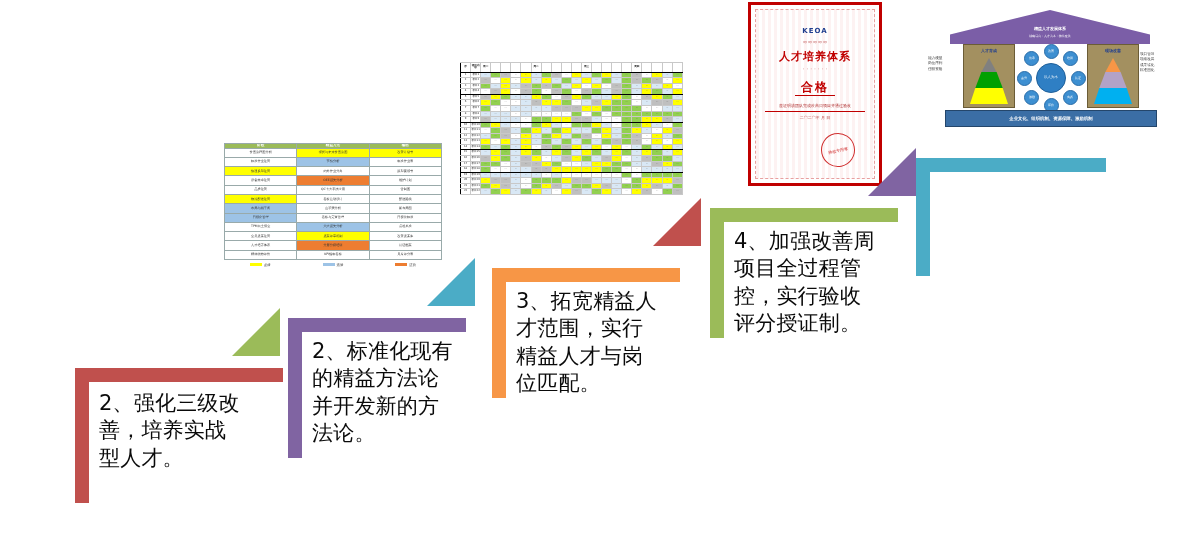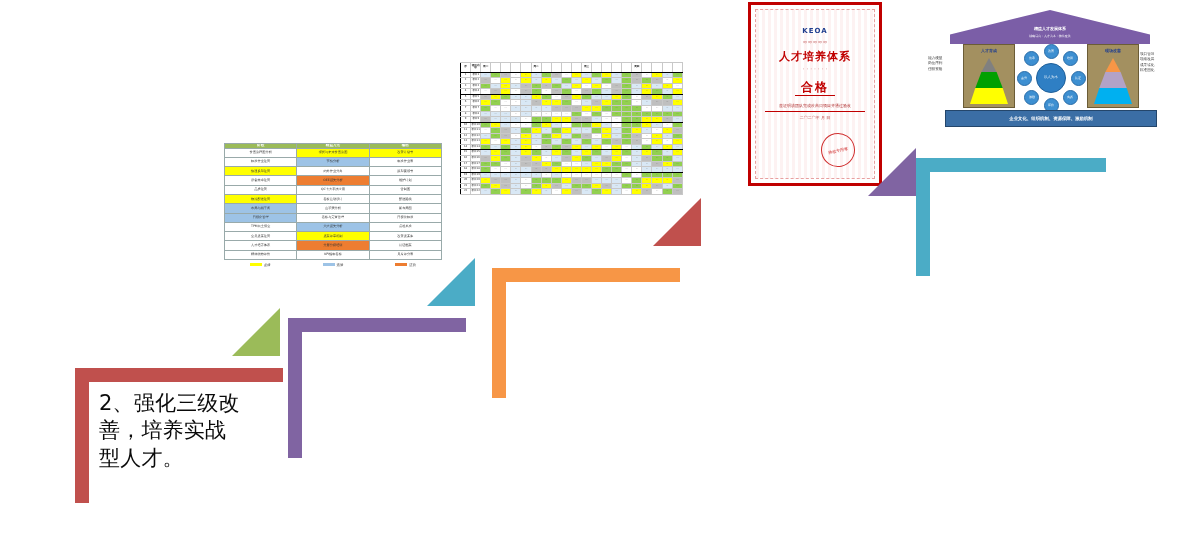--- a/index.html
+++ b/index.html
@@ -825,26 +825,42 @@
     <div class="lbar-top" style="width:208px;background:#C0504D;"></div>
     <div class="lbar-left" style="height:135px;background:#C0504D;"></div>
     <div class="ctext" style="left:24px;top:22px;width:186px;">2、强化三级改
 善，培养实战
 型人才。</div>
   </div>
 
   <div class="card" style="left:288px;top:318px;width:178px;height:140px;">
     <div class="lbar-top" style="width:178px;background:#8064A2;"></div>
     <div class="lbar-left" style="height:140px;background:#8064A2;"></div>
+    <div class="ctext" style="left:24px;top:20px;width:160px;">2、标准化现有
+的精益方法论
+并开发新的方
+法论。</div>
   </div>
 
   <div class="card" style="left:492px;top:268px;width:188px;height:130px;">
     <div class="lbar-top" style="width:188px;background:#F79646;"></div>
     <div class="lbar-left" style="height:130px;background:#F79646;"></div>
+    <div class="ctext" style="left:24px;top:20px;width:168px;">3、拓宽精益人
+才范围，实行
+精益人才与岗
+位匹配。</div>
   </div>
 
+  <div class="card" style="left:710px;top:208px;width:188px;height:130px;">
+    <div class="lbar-top" style="width:188px;background:#9BBB59;"></div>
+    <div class="lbar-left" style="height:130px;background:#9BBB59;"></div>
+    <div class="ctext" style="left:24px;top:20px;width:170px;">4、加强改善周
+项目全过程管
+控，实行验收
+评分授证制。</div>
+  </div>
 
   <div class="card" style="left:916px;top:158px;width:190px;height:118px;">
     <div class="lbar-top" style="width:190px;background:#4BACC6;"></div>
     <div class="lbar-left" style="height:118px;background:#4BACC6;"></div>
   </div>
 
 </div>
 
 </body></html>

